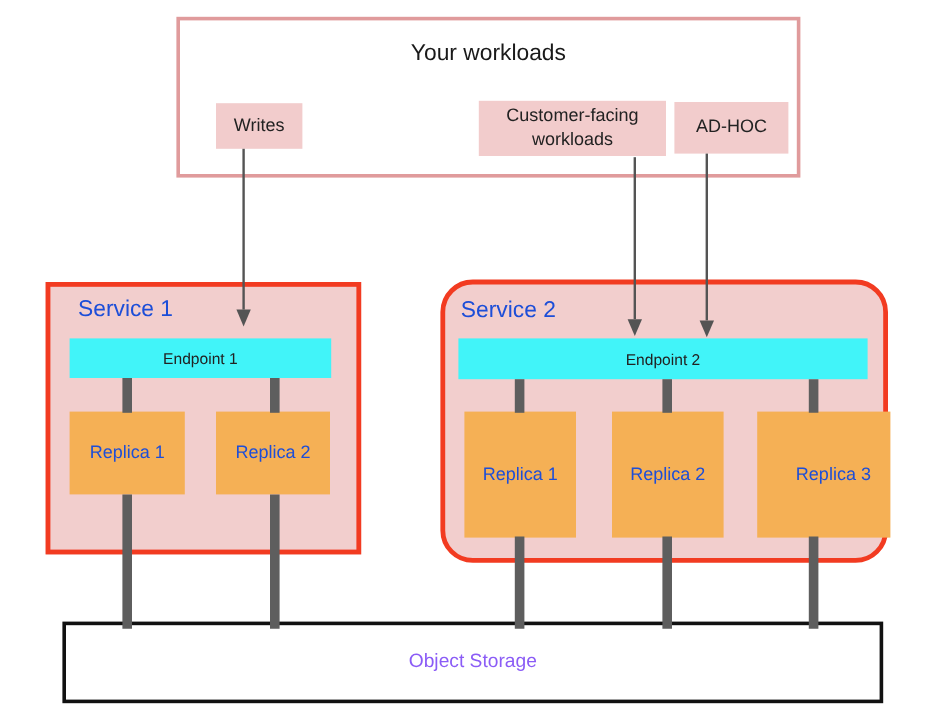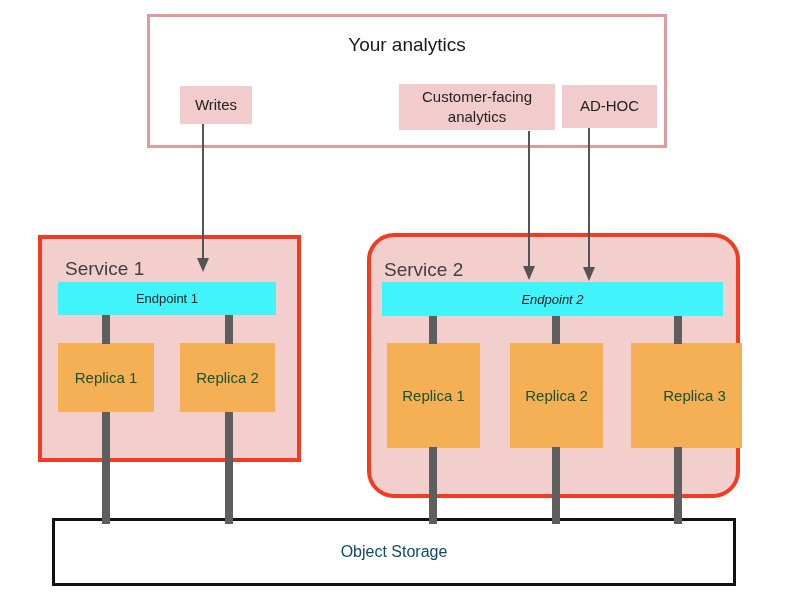--- a/index.html
+++ b/index.html
@@ -42,69 +42,69 @@
   .wl-writes{left:18px;top:69px;width:72px;height:38px;}
   .wl-customer{left:237px;top:67px;width:156px;height:46px;padding:2px 6px;}
   .wl-adhoc{left:400px;top:68px;width:95px;height:43px;}
   
   .service{
     position:absolute;box-sizing:border-box;
     border:4px solid var(--service-border);
     background:var(--service-fill);
   }
   .service-s1{left:38px;top:235px;width:263px;height:227px;}
-  .service-s2{left:367px;top:233px;width:373px;height:265px;border-radius:27px;}
+  .service-s2{left:367px;top:233px;width:373px;height:236px;border-radius:27px;}
   .service-title{
-    position:absolute;font-size:19px;color:#404040;margin-top:11px;
+    position:absolute;font-size:19px;color:#1d4ed8;
   }
   .service-s1 .service-title{left:23px;top:8px;}
   .service-s2 .service-title{left:13px;top:11px;}
   .endpoint{
     position:absolute;background:var(--endpoint-fill);
     display:flex;align-items:center;justify-content:center;
     font-size:13px;color:#222;
   }
   .endpoint-1{left:16px;top:43px;width:218px;height:33px;}
-  .endpoint-2{left:11px;top:45px;width:341px;height:34px;font-style:italic;}
+  .endpoint-2{left:11px;top:45px;width:341px;height:34px;}
   .replica{
     position:absolute;background:var(--replica-fill);
     display:flex;align-items:center;justify-content:center;
-    font-size:15px;color:#14532d;
+    font-size:15px;color:#1d4ed8;
   }
   .s1-r1{left:16px;top:104px;width:96px;height:69px;}
   .s1-r2{left:138px;top:104px;width:95px;height:69px;}
   .s2-r1{left:16px;top:106px;width:93px;height:105px;}
   .s2-r2{left:139px;top:106px;width:93px;height:105px;}
   .s2-r3{left:260px;top:106px;width:95px;height:105px;padding-left:16px;}
   
   .storage{
     position:absolute;left:52px;top:518px;width:684px;height:68px;
     box-sizing:border-box;border:3px solid var(--storage-border);
     background:#ffffff;
     display:flex;align-items:center;justify-content:center;
-    font-size:16px;color:#0c4a6e;
+    font-size:16px;color:#8b5cf6;
   }
   
   svg.overlay{
     position:absolute;left:0;top:0;width:787px;height:595px;
     z-index:10;pointer-events:none;
   }
   .connector{stroke:var(--connector);stroke-width:8;fill:none;}
   .arrow-line{stroke:var(--arrow);stroke-width:2;fill:none;}
   .arrow-head{fill:var(--arrow);stroke:none;}
 </style>
 </head>
 <body>
 
 <div id="canvas">
 
   <div class="workloads">
-    <div class="workloads-title">Your analytics</div>
+    <div class="workloads-title">Your workloads</div>
     <div class="wl-item wl-writes">Writes</div>
-    <div class="wl-item wl-customer">Customer-facing analytics</div>
+    <div class="wl-item wl-customer">Customer-facing workloads</div>
     <div class="wl-item wl-adhoc">AD-HOC</div>
   </div>
 
   <div class="service service-s1">
     <div class="service-title">Service 1</div>
     <div class="endpoint endpoint-1">Endpoint 1</div>
     <div class="replica s1-r1">Replica 1</div>
     <div class="replica s1-r2">Replica 2</div>
   </div>
 

